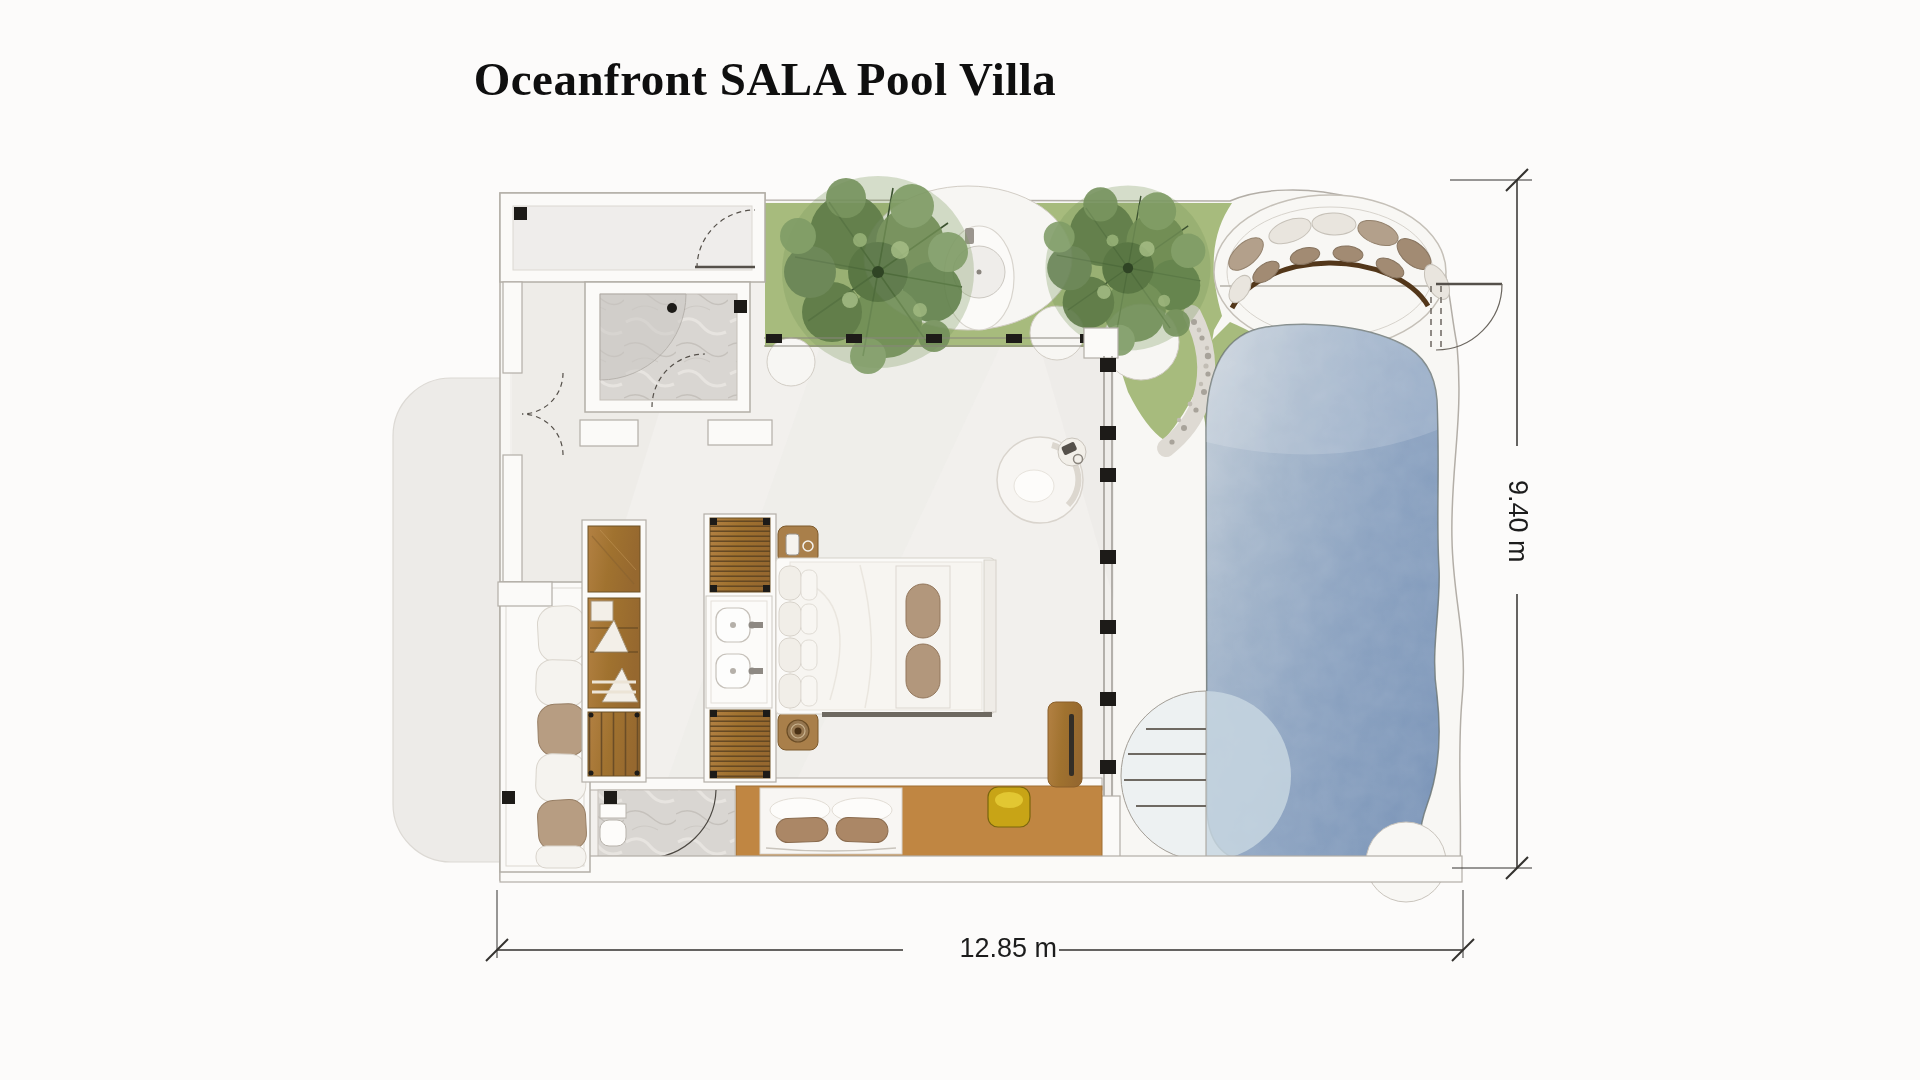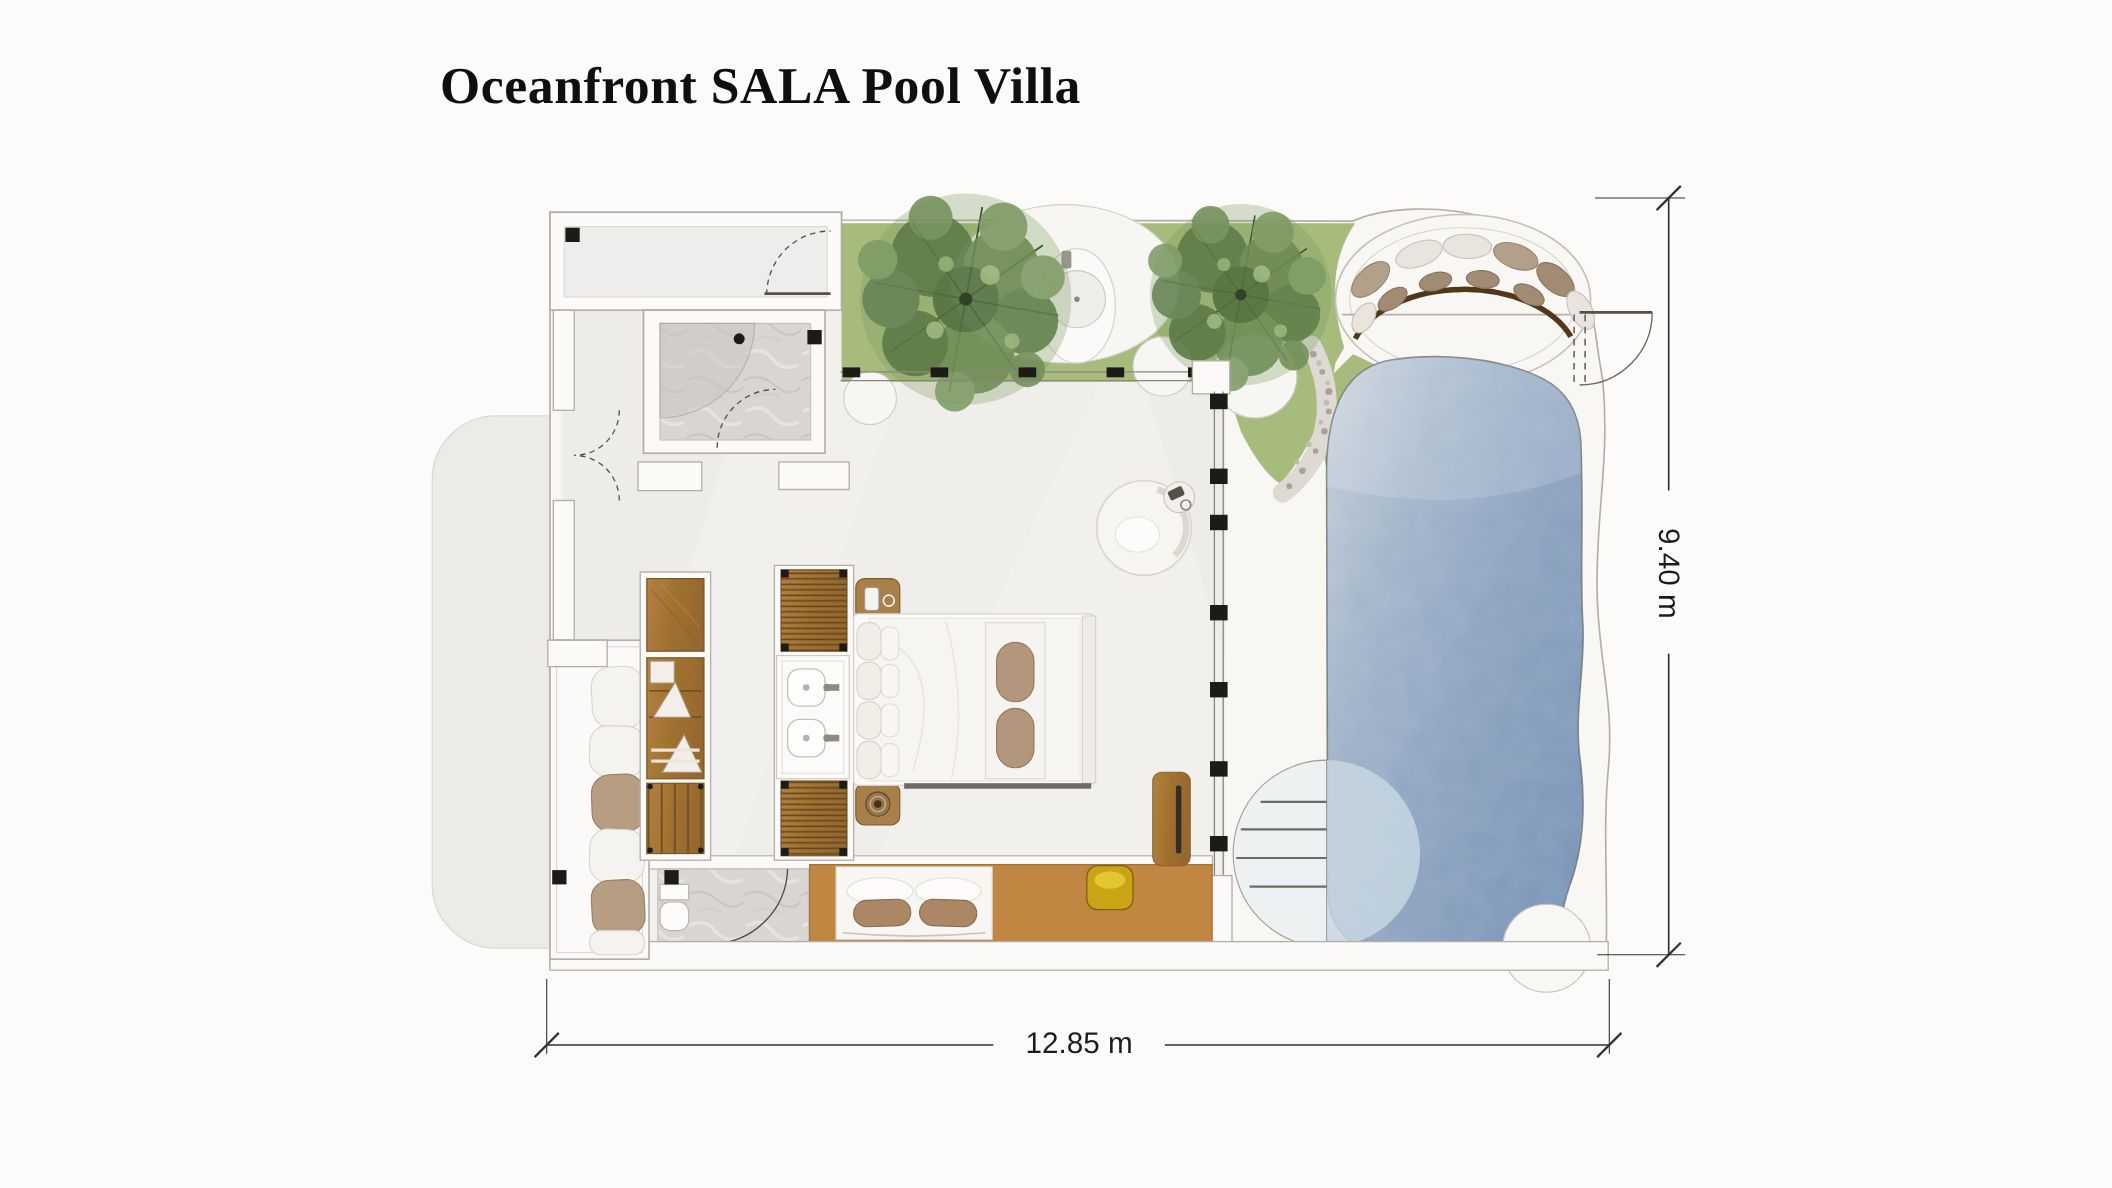--- a/index.html
+++ b/index.html
@@ -5,35 +5,36 @@
   html,body{margin:0;padding:0;}
   body{
     width:1920px;height:1080px;position:relative;overflow:hidden;
     background:#fcfbfa;
     font-family:"Liberation Sans", sans-serif;
   }
   .stage{position:absolute;left:0;top:0;width:1920px;height:1080px;}
   .plan-svg{position:absolute;left:0;top:0;}
   .page-title{
     position:absolute;left:400px;top:52px;width:730px;
+    text-align:center;
     font-family:"Liberation Serif", serif;
     font-weight:700;font-size:47px;letter-spacing:0.5px;color:#0f0f0f;
   }
   .dim-label{
     position:absolute;color:#1c1c1c;font-size:27px;font-weight:400;
     background:#fcfbfa;
   }
   .dim-label.vertical{
     left:1494px;top:448px;width:46px;height:146px;
     writing-mode:vertical-rl;
     display:flex;align-items:center;justify-content:center;
     text-align:center;
   }
   .dim-label.horizontal{
-    left:905px;top:933px;width:152px;text-align:center;
+    left:905px;top:933px;width:152px;text-align:right;
   }
 </style>
 </head>
 <body>
 
 <div class="stage">
 
 <svg class="plan-svg" width="1920" height="1080" viewBox="0 0 1920 1080">
   <defs>
     <linearGradient id="poolG" x1="0" y1="0" x2="1" y2="0.8">

